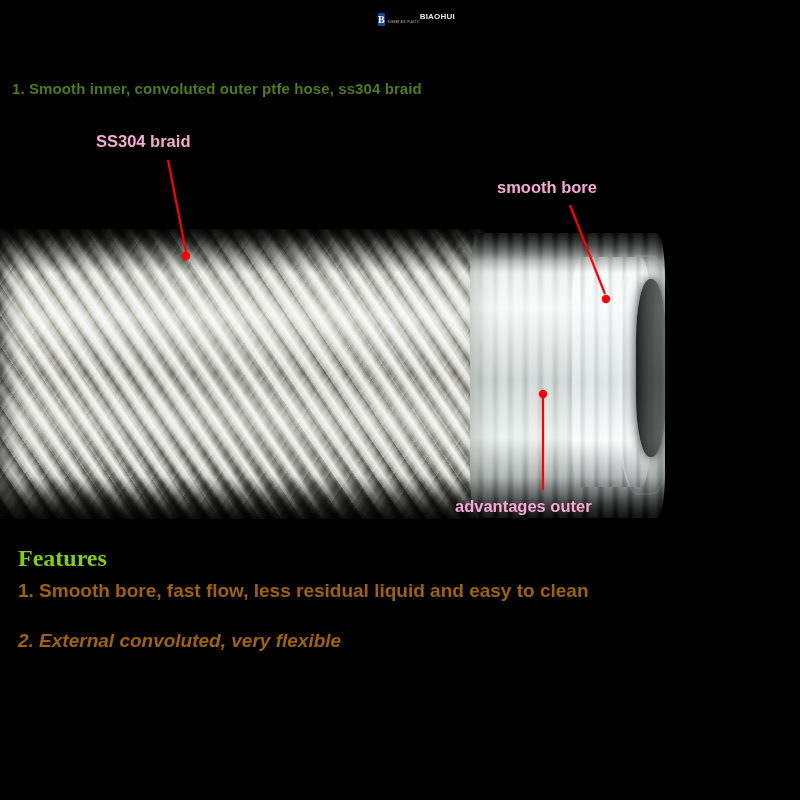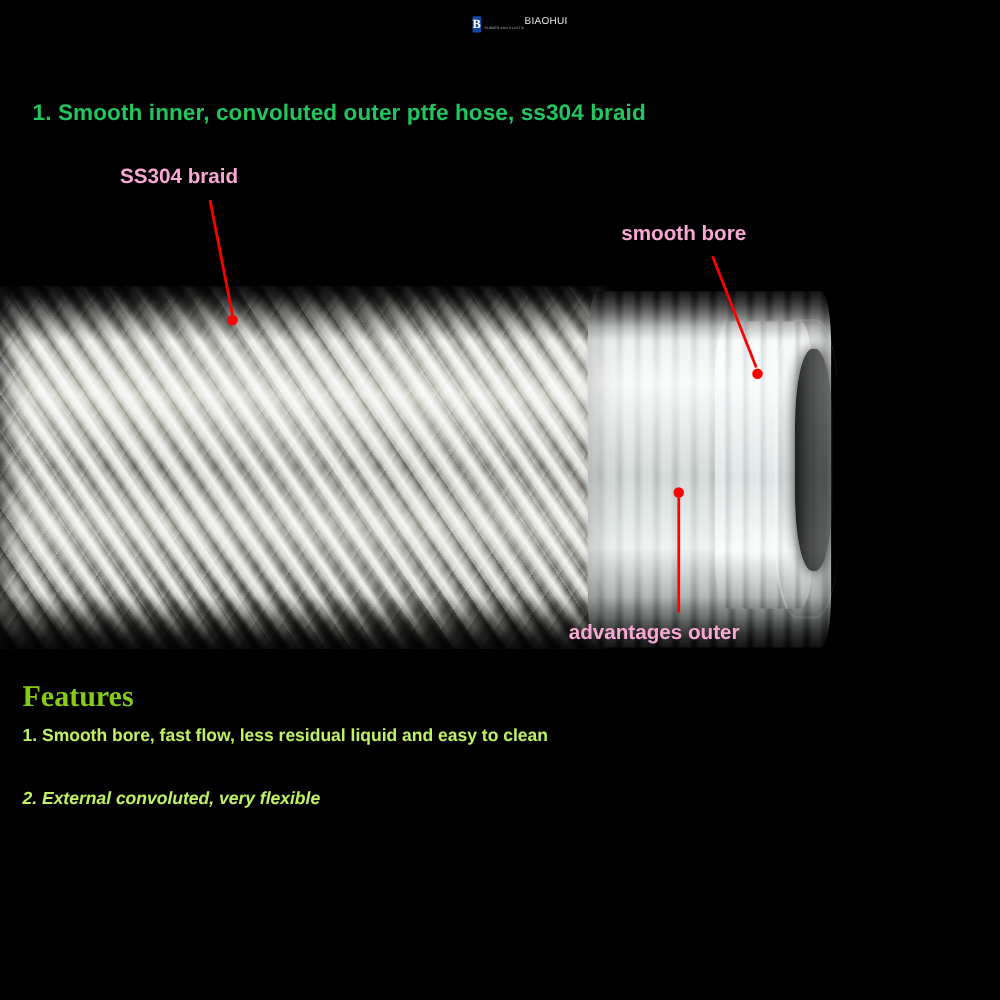--- a/index.html
+++ b/index.html
@@ -47,40 +47,40 @@
     font-family: "Liberation Serif", serif;
   }
   .logo-text {
     display: flex;
     flex-direction: column;
     justify-content: center;
     line-height: 1;
   }
   .logo-name {
     font-size: 8px;
-    font-weight: normal;
+    font-weight: bold;
     color: #e8e8e8;
     letter-spacing: 0.2px;
     padding-left: 32px;
   }
   .logo-sub {
     font-size: 2.6px;
     color: #bdbdbd;
     letter-spacing: 0.2px;
     margin-top: 1px;
   }
 
   
   .headline {
     position: absolute;
-    left: 26px;
+    left: 12px;
     top: 80px;
-    font-size: 18px;
-    font-weight: bold;
-    color: #22c55e;
+    font-size: 15px;
+    font-weight: bold;
+    color: #4d7c0f;
     letter-spacing: 0.1px;
     white-space: nowrap;
   }
 
   
   .callout {
     position: absolute;
     font-size: 16.5px;
     font-weight: bold;
     color: #f9a8d4;
@@ -238,23 +238,23 @@
     left: 18px;
     top: 545px;
     font-family: "Liberation Serif", serif;
     font-size: 24px;
     font-weight: bold;
     color: #84cc16;
   }
   .feature-line {
     position: absolute;
     left: 18px;
-    font-size: 14px;
-    font-weight: bold;
-    color: #bef264;
+    font-size: 19px;
+    font-weight: bold;
+    color: #a16207;
     white-space: nowrap;
   }
   #feature-0 { top: 580px; }
   #feature-1 { top: 630px; font-style: italic; }
   #feature-2 { top: 640px; }
 </style>
 </head>
 <body>
 
 <div id="stage">

